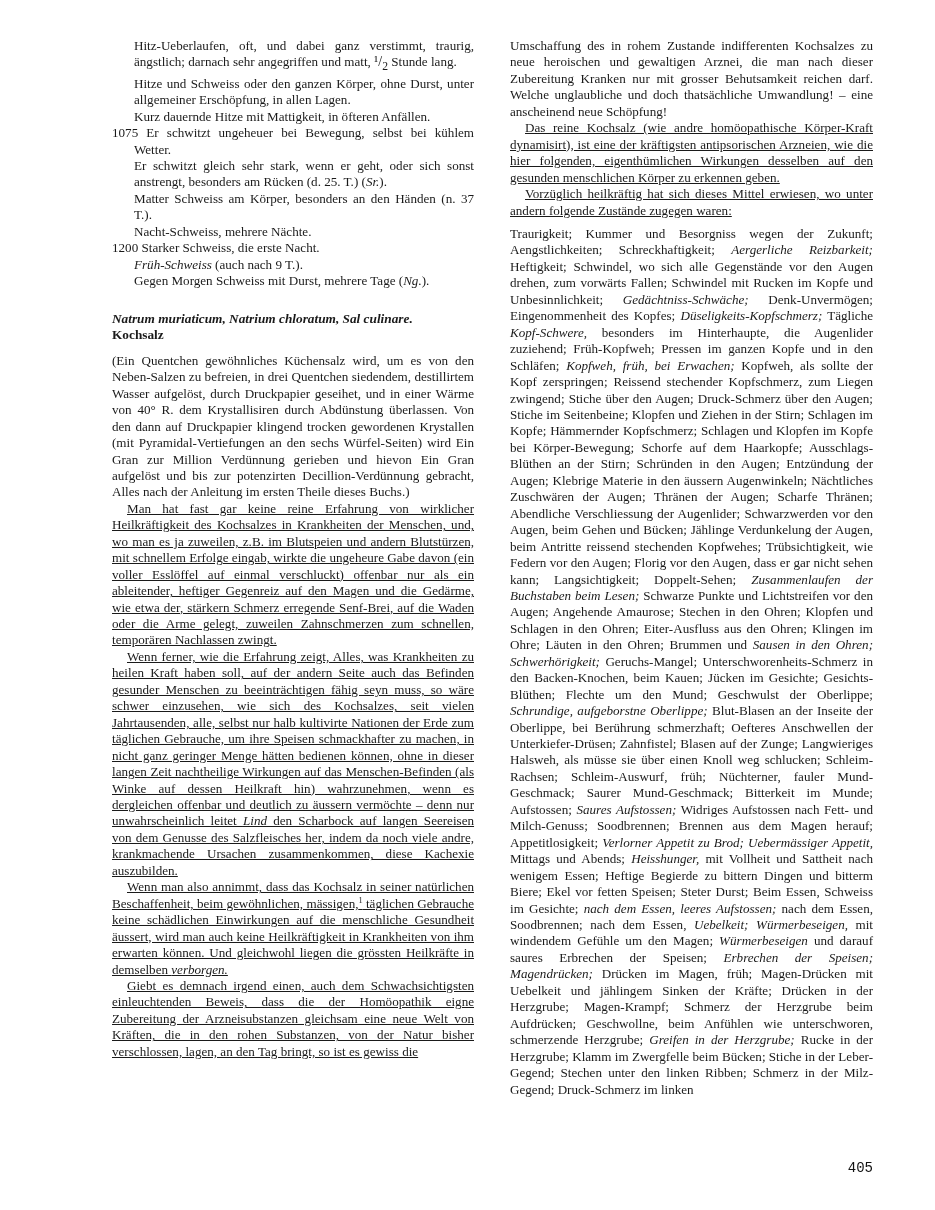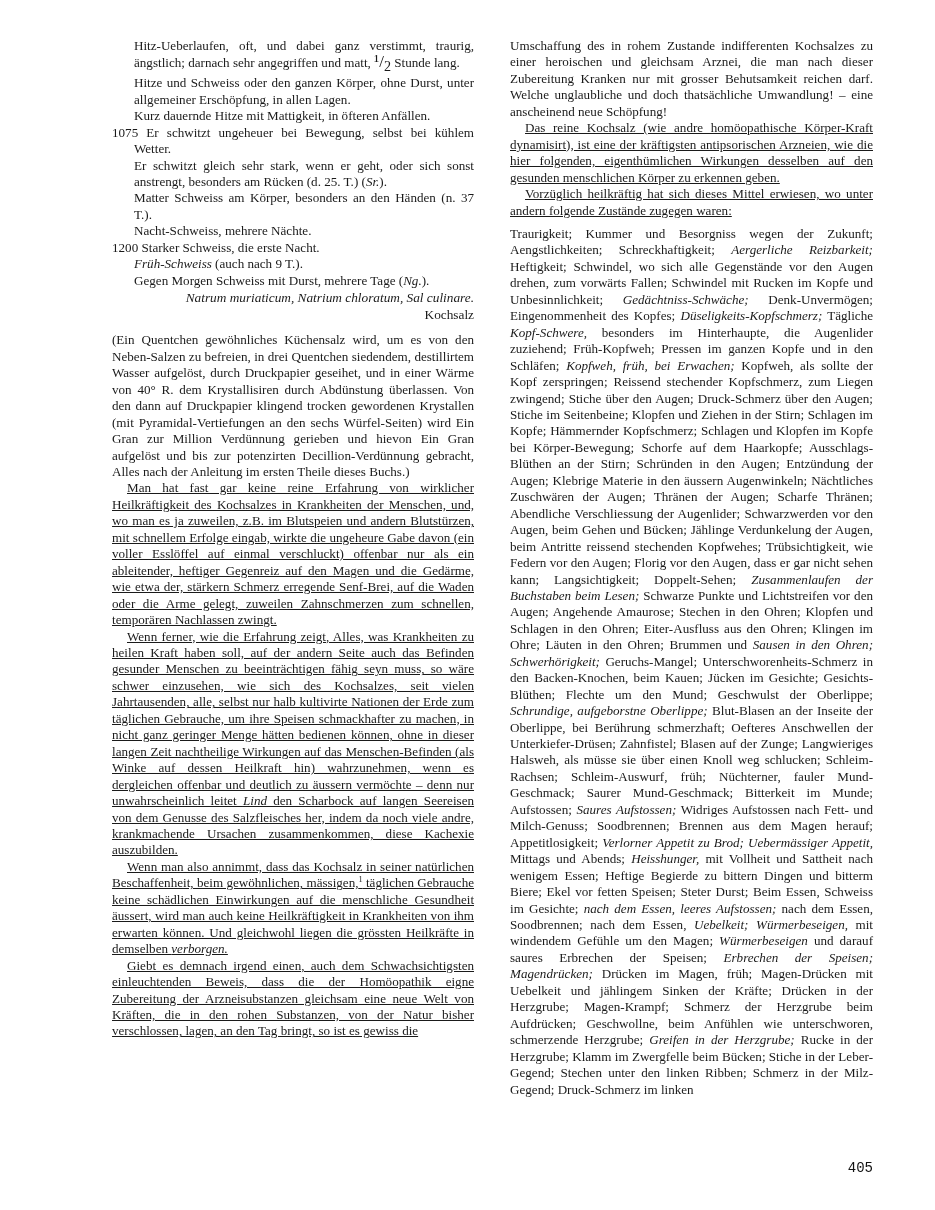--- a/index.html
+++ b/index.html
@@ -46,41 +46,41 @@
     text-indent: -22px;
   }
   p.hang2 {
     padding-left: 22px;
     text-indent: 0;
   }
   .num { }
   i, .it { font-style: italic; }
 
   .heading {
-    margin-top: 1px;
+    margin-top: 21px;
     margin-bottom: 9px;
-    text-align: right;
-    font-weight: normal;
+    text-align: left;
+    font-weight: bold;
     font-style: italic;
     font-size: 13.3px;
     line-height: 16.6px;
   }
   .heading .line2 {
     font-style: normal;
     display: block;
   }
   .spacer-sm { height: 7px; }
 
   sup {
     font-size: 8.4px;
     vertical-align: super;
     line-height: 0;
   }
   .frac {
-    font-size: 17px;
+    font-size: 14px;
   }
   .pagenum {
     position: absolute;
     right: 62px;
     bottom: 34px;
     font-size: 14px;
     font-family: Liberation Mono, monospace;
     color: #111;
   }
 </style>
@@ -125,21 +125,21 @@
       <p class="ind">Wenn ferner, wie die Erfahrung zeigt, Alles, was Krankheiten zu heilen Kraft haben soll, auf der andern Seite auch das Befinden gesunder Menschen zu beeinträchtigen fähig seyn muss, so wäre schwer einzusehen, wie sich des Kochsalzes, seit vielen Jahrtausenden, alle, selbst nur halb kultivirte Nationen der Erde zum täglichen Gebrauche, um ihre Speisen schmackhafter zu machen, in nicht ganz geringer Menge hätten bedienen können, ohne in dieser langen Zeit nachtheilige Wirkungen auf das Menschen-Befinden (als Winke auf dessen Heilkraft hin) wahrzunehmen, wenn es dergleichen offenbar und deutlich zu äussern vermöchte – denn nur unwahrscheinlich leitet <i>Lind</i> den Scharbock auf langen Seereisen von dem Genusse des Salzfleisches her, indem da noch viele andre, krankmachende Ursachen zusammenkommen, diese Kachexie auszubilden.</p>
 
       <p class="ind">Wenn man also annimmt, dass das Kochsalz in seiner natürlichen Beschaffenheit, beim gewöhnlichen, mässigen,<sup>1</sup> täglichen Gebrauche keine schädlichen Einwirkungen auf die menschliche Gesundheit äussert, wird man auch keine Heilkräftigkeit in Krankheiten von ihm erwarten können. Und gleichwohl liegen die grössten Heilkräfte in demselben <i>verborgen.</i></p>
 
       <p class="ind">Giebt es demnach irgend einen, auch dem Schwachsichtigsten einleuchtenden Beweis, dass die der Homöopathik eigne Zubereitung der Arzneisubstanzen gleichsam eine neue Welt von Kräften, die in den rohen Substanzen, von der Natur bisher verschlossen, lagen, an den Tag bringt, so ist es gewiss die</p>
 
     </div>
 
     <div class="col right">
 
-      <p>Umschaffung des in rohem Zustande indifferenten Kochsalzes zu einer heroischen und gleichsam Arznei, die man nach dieser Zubereitung Kranken nur mit grosser Behutsamkeit reichen darf. Welche unglaubliche und doch thatsächliche Umwandlung! – eine anscheinend neue Schöpfung!</p>
+      <p>Umschaffung des in rohem Zustande indifferenten Kochsalzes zu neue heroischen und gewaltigen Arznei, die man nach dieser Zubereitung Kranken nur mit grosser Behutsamkeit reichen darf. Welche unglaubliche und doch thatsächliche Umwandlung! – eine anscheinend neue Schöpfung!</p>
 
       <p class="ind">Das reine Kochsalz (wie andre homöopathische Körper-Kraft dynamisirt), ist eine der kräftigsten antipsorischen Arzneien, wie die hier folgenden, eigenthümlichen Wirkungen desselben auf den gesunden menschlichen Körper zu erkennen geben.</p>
 
       <p class="ind">Vorzüglich heilkräftig hat sich dieses Mittel erwiesen, wo unter andern folgende Zustände zugegen waren:</p>
 
       <div class="spacer-sm"></div>
 
       <p>Traurigkeit; Kummer und Besorgniss wegen der Zukunft; Aengstlichkeiten; Schreckhaftigkeit; <i>Aergerliche Reizbarkeit;</i> Heftigkeit; Schwindel, wo sich alle Gegenstände vor den Augen drehen, zum vorwärts Fallen; Schwindel mit Rucken im Kopfe und Unbesinnlichkeit; <i>Gedächtniss-Schwäche;</i> Denk-Unvermögen; Eingenommenheit des Kopfes; <i>Düseligkeits-Kopfschmerz;</i> Tägliche <i>Kopf-Schwere,</i> besonders im Hinterhaupte, die Augenlider zuziehend; Früh-Kopfweh; Pressen im ganzen Kopfe und in den Schläfen; <i>Kopfweh, früh, bei Erwachen;</i> Kopfweh, als sollte der Kopf zerspringen; Reissend stechender Kopfschmerz, zum Liegen zwingend; Stiche über den Augen; Druck-Schmerz über den Augen; Stiche im Seitenbeine; Klopfen und Ziehen in der Stirn; Schlagen im Kopfe; Hämmernder Kopfschmerz; Schlagen und Klopfen im Kopfe bei Körper-Bewegung; Schorfe auf dem Haarkopfe; Ausschlags-Blüthen an der Stirn; Schründen in den Augen; Entzündung der Augen; Klebrige Materie in den äussern Augenwinkeln; Nächtliches Zuschwären der Augen; Thränen der Augen; Scharfe Thränen; Abendliche Verschliessung der Augenlider; Schwarzwerden vor den Augen, beim Gehen und Bücken; Jählinge Verdunkelung der Augen, beim Antritte reissend stechenden Kopfwehes; Trübsichtigkeit, wie Federn vor den Augen; Florig vor den Augen, dass er gar nicht sehen kann; Langsichtigkeit; Doppelt-Sehen; <i>Zusammenlaufen der Buchstaben beim Lesen;</i> Schwarze Punkte und Lichtstreifen vor den Augen; Angehende Amaurose; Stechen in den Ohren; Klopfen und Schlagen in den Ohren; Eiter-Ausfluss aus den Ohren; Klingen im Ohre; Läuten in den Ohren; Brummen und <i>Sausen in den Ohren; Schwerhörigkeit;</i> Geruchs-Mangel; Unterschworenheits-Schmerz in den Backen-Knochen, beim Kauen; Jücken im Gesichte; Gesichts-Blüthen; Flechte um den Mund; Geschwulst der Oberlippe; <i>Schrundige, aufgeborstne Oberlippe;</i> Blut-Blasen an der Inseite der Oberlippe, bei Berührung schmerzhaft; Oefteres Anschwellen der Unterkiefer-Drüsen; Zahnfistel; Blasen auf der Zunge; Langwieriges Halsweh, als müsse sie über einen Knoll weg schlucken; Schleim-Rachsen; Schleim-Auswurf, früh; Nüchterner, fauler Mund-Geschmack; Saurer Mund-Geschmack; Bitterkeit im Munde; Aufstossen; <i>Saures Aufstossen;</i> Widriges Aufstossen nach Fett- und Milch-Genuss; Soodbrennen; Brennen aus dem Magen herauf; Appetitlosigkeit; <i>Verlorner Appetit zu Brod; Uebermässiger Appetit,</i> Mittags und Abends; <i>Heisshunger,</i> mit Vollheit und Sattheit nach wenigem Essen; Heftige Begierde zu bittern Dingen und bitterm Biere; Ekel vor fetten Speisen; Steter Durst; Beim Essen, Schweiss im Gesichte; <i>nach dem Essen, leeres Aufstossen;</i> nach dem Essen, Soodbrennen; nach dem Essen, <i>Uebelkeit; Würmerbeseigen,</i> mit windendem Gefühle um den Magen; <i>Würmerbeseigen</i> und darauf saures Erbrechen der Speisen; <i>Erbrechen der Speisen; Magendrücken;</i> Drücken im Magen, früh; Magen-Drücken mit Uebelkeit und jählingem Sinken der Kräfte; Drücken in der Herzgrube; Magen-Krampf; Schmerz der Herzgrube beim Aufdrücken; Geschwollne, beim Anfühlen wie unterschworen, schmerzende Herzgrube; <i>Greifen in der Herzgrube;</i> Rucke in der Herzgrube; Klamm im Zwergfelle beim Bücken; Stiche in der Leber-Gegend; Stechen unter den linken Ribben; Schmerz in der Milz-Gegend; Druck-Schmerz im linken</p>
 
     </div>

